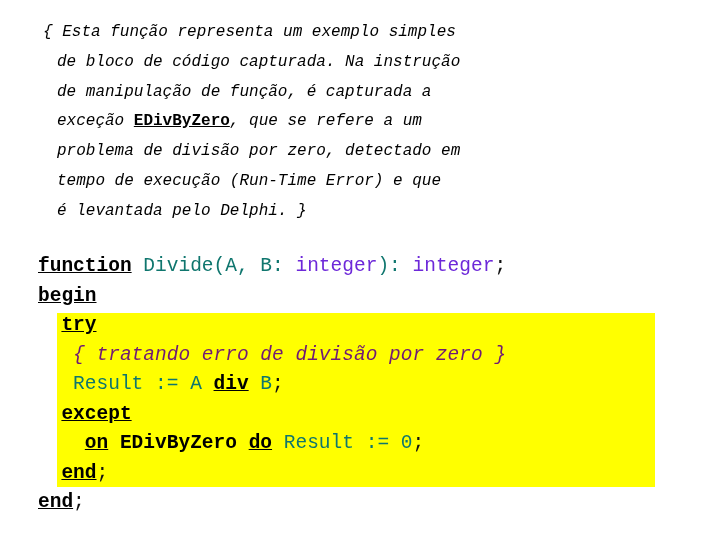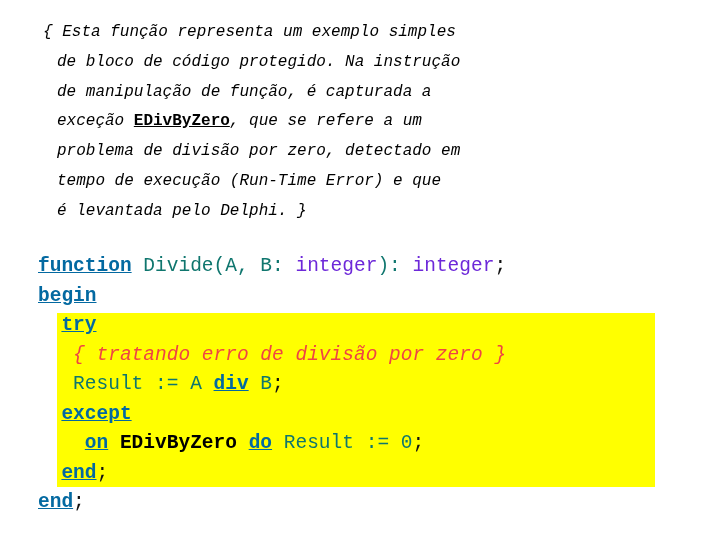--- a/index.html
+++ b/index.html
@@ -66,52 +66,52 @@
   #highlight-band {
     position: absolute;
     left: 57px;
     top: 313px;
     width: 598px;
     height: 174px;
     background: #ffff00;
     z-index: 1;
   }
   .kw {
-    color: #0369a1;
+    color: #000000;
     font-weight: bold;
     text-decoration: underline;
   }
   .type {
     color: #6d28d9;
   }
   .ident-bold {
     color: #000000;
     font-weight: bold;
   }
   .plain {
     color: #0f766e;
   }
   .dark {
     color: #111111;
   }
   .code-cmt {
     font-style: italic;
-    color: #ef4444;
+    color: #701a75;
   }
 </style>
 </head>
 <body>
 
 <div id="slide">
 
   <div id="highlight-band"></div>
 
   <div id="comment-block">
       <div class="cmt-line"><span>{ Esta função representa um exemplo simples</span></div>
-      <div class="cmt-line indent"><span>de bloco de código protegido. Na instrução</span></div>
+      <div class="cmt-line indent"><span>de bloco de código capturada. Na instrução</span></div>
       <div class="cmt-line indent"><span>de manipulação de função, é capturada a</span></div>
       <div class="cmt-line indent"><span>exceção </span><span class="cmt-strong">EDivByZero</span><span>, que se refere a um</span></div>
       <div class="cmt-line indent"><span>problema de divisão por zero, detectado em</span></div>
       <div class="cmt-line indent"><span>tempo de execução (Run-Time Error) e que</span></div>
       <div class="cmt-line indent"><span>é levantada pelo Delphi. }</span></div>
     </div>
 
   <div id="code-block">
       <div class="code-line"><span class="kw">function</span><span class="plain"> Divide(A, B: </span><span class="type">integer</span><span class="plain">): </span><span class="type">integer</span><span class="dark">;</span></div>
       <div class="code-line"><span class="kw">begin</span></div>

